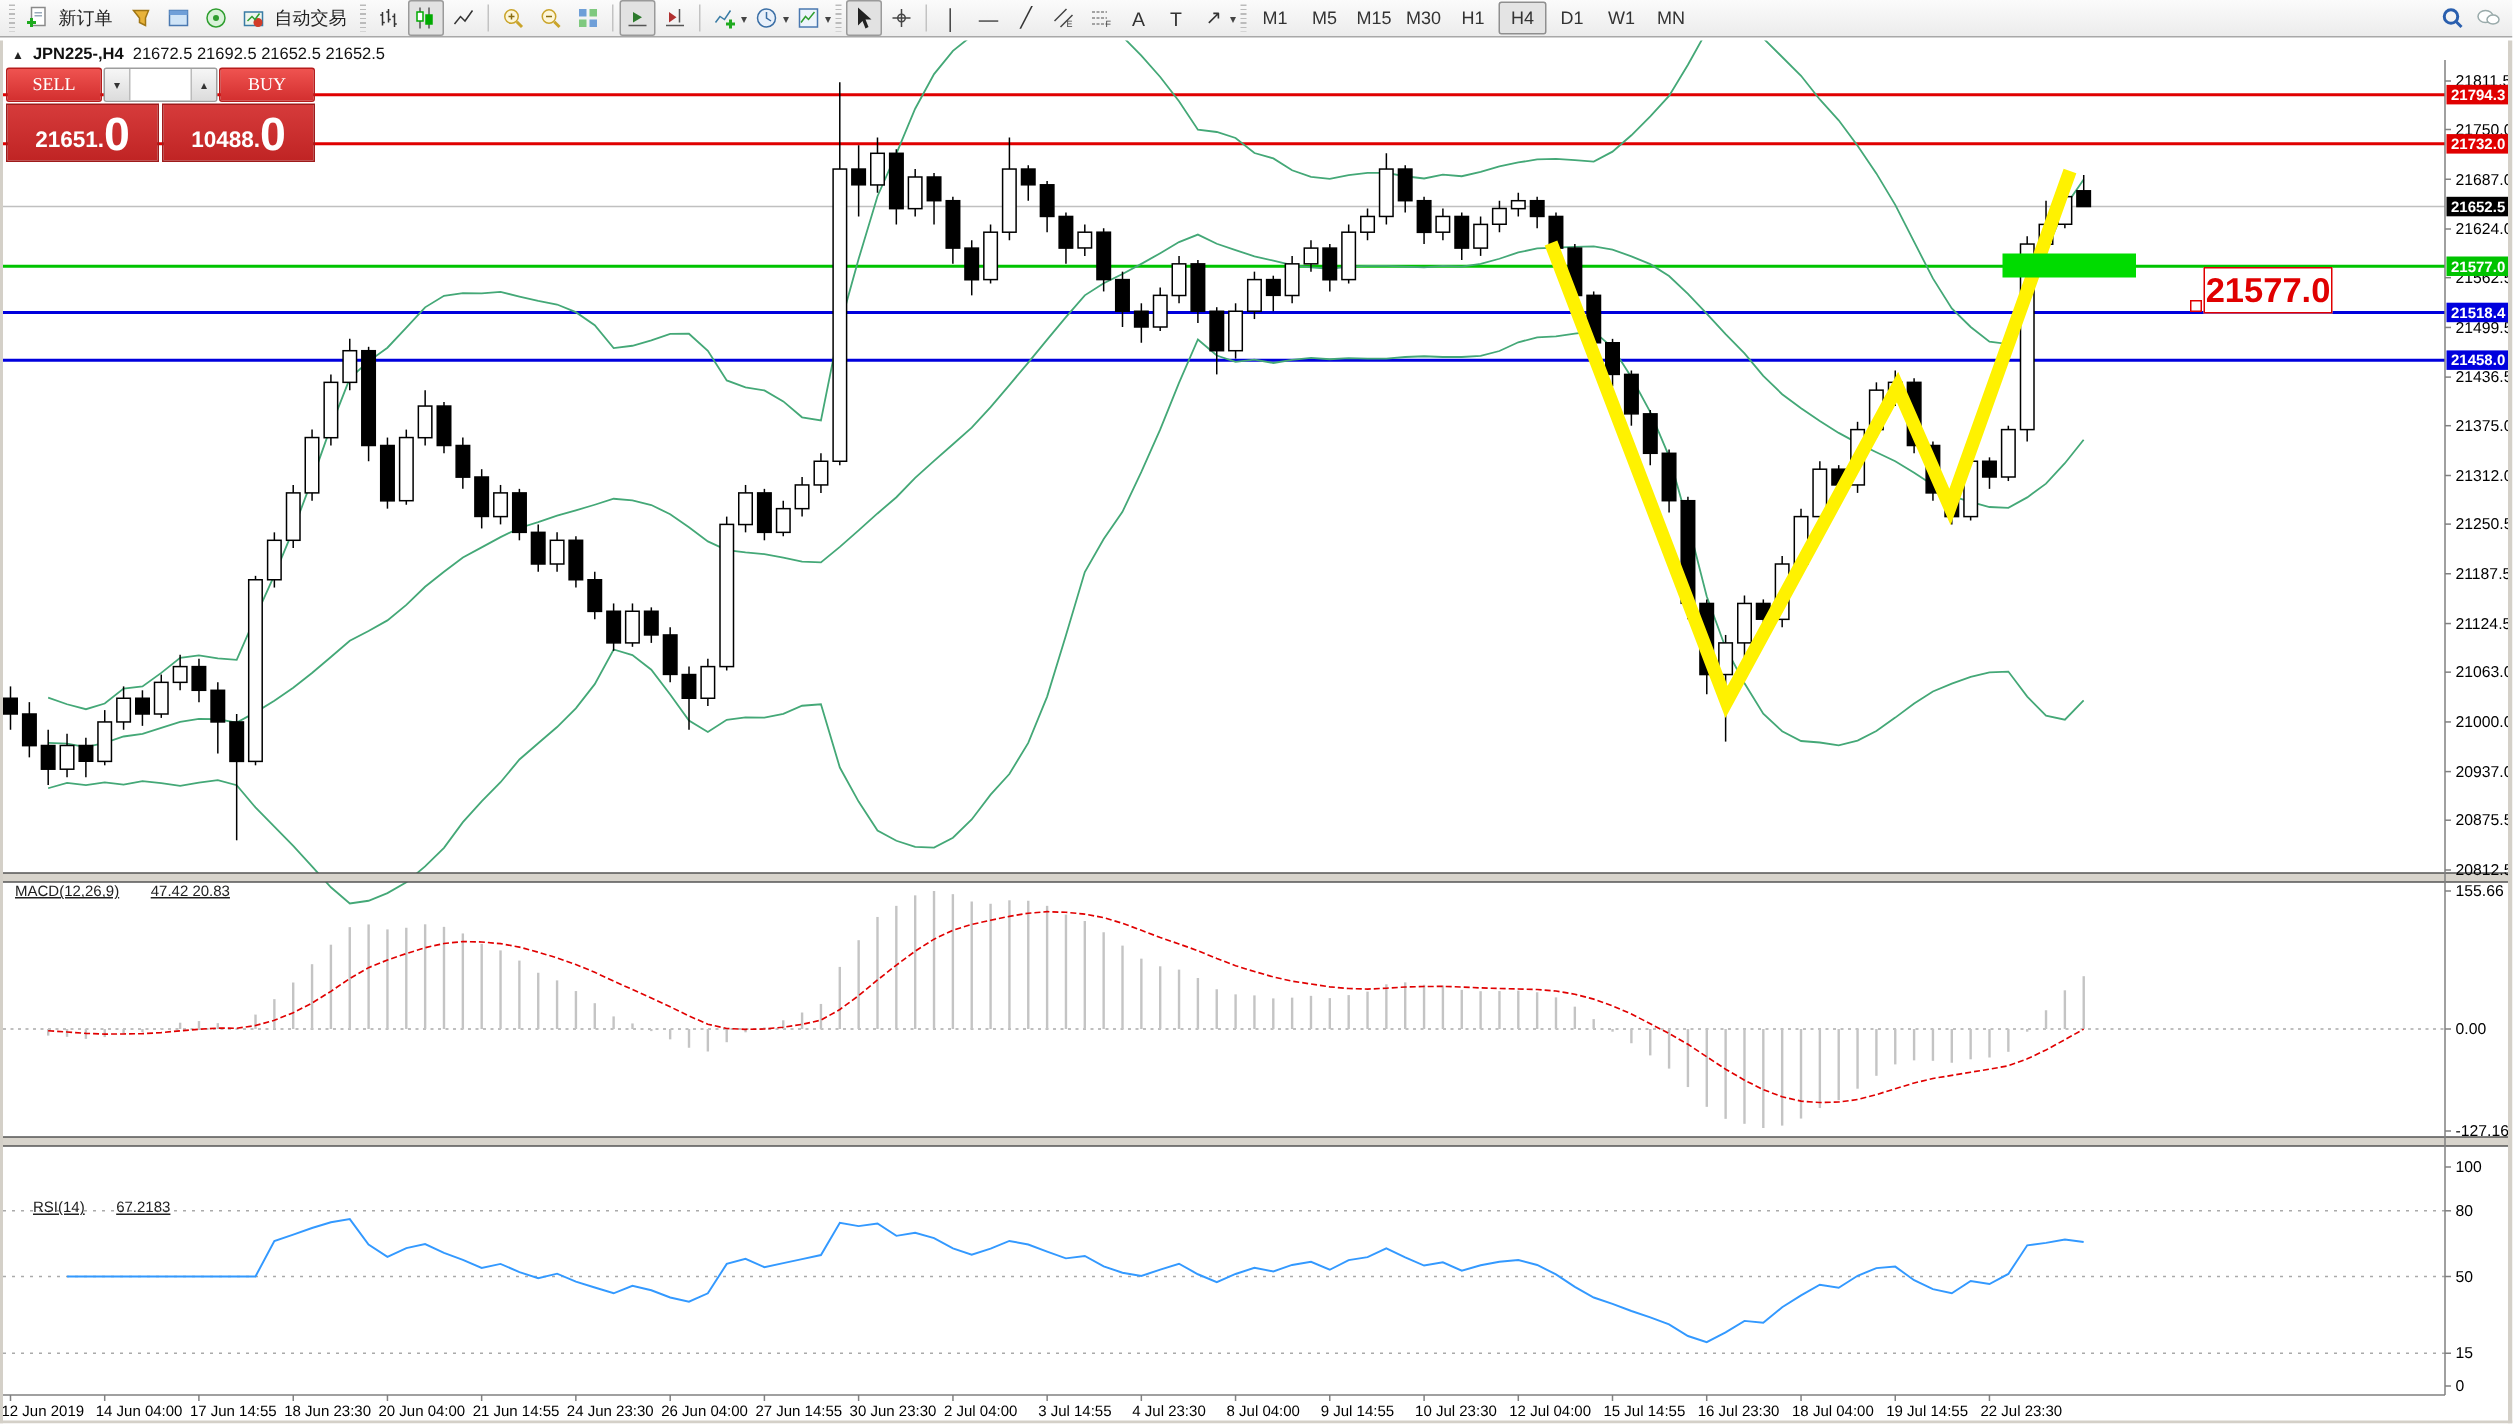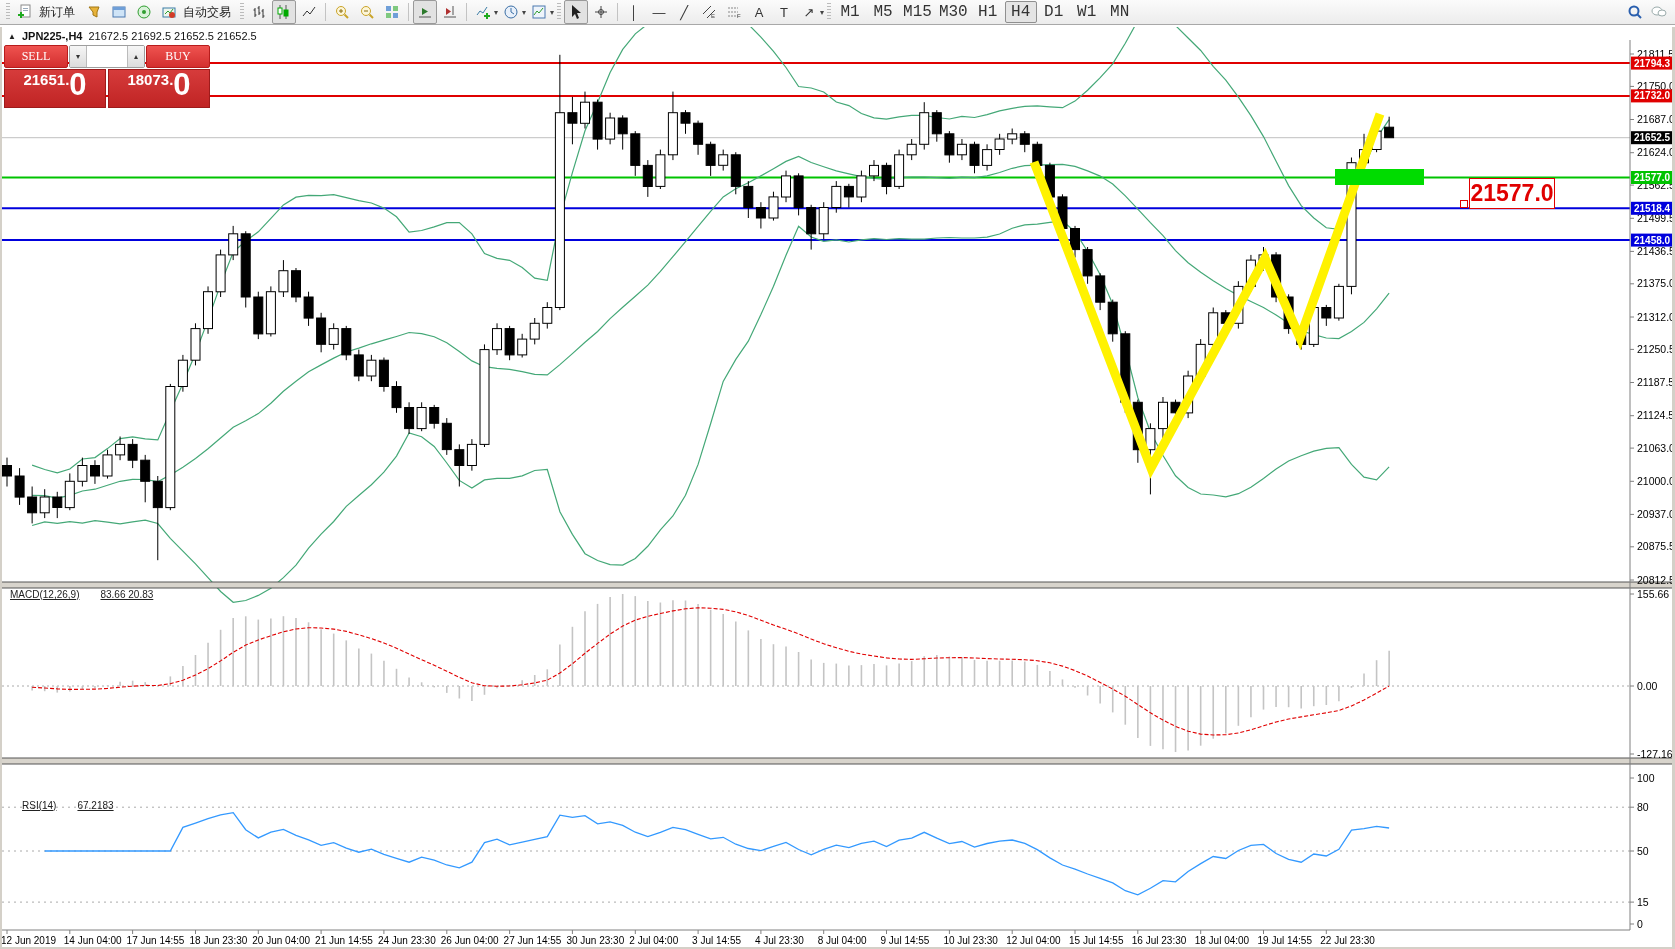--- a/index.html
+++ b/index.html
@@ -11,21 +11,21 @@
     display:flex;align-items:center;padding:12px 4px;box-sizing:border-box;gap:1px;}
   .tbi{width:22px;height:22px;display:flex;align-items:center;justify-content:center;
        border:1px solid transparent;border-radius:2px;flex:0 0 auto;}
   .tbi.active{border:1px solid #9a9a9a;background:#e2e2e2;}
   .tbi svg{display:block;}
   .tblabel{font-size:12px;color:#222;margin:0 6px 0 1px;white-space:nowrap;}
   .tbsep{width:1px;height:18px;background:#c3c3c3;margin:0 3px;flex:0 0 auto;}
   .tbgrip{width:4px;height:18px;margin:0 2px;flex:0 0 auto;
      background:repeating-linear-gradient(#bbb 0 1px,transparent 1px 3px);}
   .tbtn{min-width:26px;height:20px;display:flex;align-items:center;justify-content:center;
-       font-size:16px;color:#333;border:1px solid transparent;border-radius:2px;padding:0 2px;font-family:Liberation Mono, monospace;}
+       font-size:12px;color:#333;border:1px solid transparent;border-radius:2px;padding:0 2px;}
   .tbtn.active{border:1px solid #8f8f8f;background:#e4e4e4;}
   .caret{font-size:8px;color:#444;margin-left:-2px;}
   .glyph{font-size:13px;color:#333;}
   #tb-right{margin-left:auto;display:flex;align-items:center;}
   
   #chartwrap{position:absolute;left:0;top:27px;width:1675px;height:922px;background:#fff;
     border-left:2px solid #d4d0c8;border-right:3px solid #d4d0c8;border-bottom:2px solid #d4d0c8;box-sizing:border-box;}
   #cv{position:absolute;left:0;top:0;}
   #title{position:absolute;left:6px;top:3px;font-size:11px;color:#111;display:flex;gap:6px;align-items:center;z-index:5;}
   #title .sym{font-weight:bold;}
@@ -37,21 +37,21 @@
      color:#fff;font-size:12px;display:flex;align-items:center;justify-content:center;font-family:Liberation Serif, serif;}
   .steppergroup{flex:1;display:flex;border:1px solid #9e9e9e;border-radius:2px;background:#fff;overflow:hidden;}
   .stepbtn{width:16px;background:linear-gradient(#f6f6f6,#dcdcdc);border-right:1px solid #bbb;border-left:1px solid #bbb;
      font-size:8px;color:#333;display:flex;align-items:center;justify-content:center;}
   .stepbtn:first-child{border-left:none;}
   .stepbtn:last-child{border-right:none;}
   .volinput{flex:1;border:none;outline:none;font-size:12px;text-align:right;padding:0 4px;min-width:0;
      font-family:"Liberation Sans",sans-serif;margin-top:48px;}
   .ocrow2{display:flex;gap:2px;margin-top:1px;height:39px;}
   .pricebox{flex:1;background:linear-gradient(#d63b3b,#c02424);border:1px solid #9e1b1b;color:#fff;
-     display:flex;justify-content:center;padding-bottom:3px;}
+     display:flex;align-items:flex-end;justify-content:center;padding-bottom:3px;}
   .pr-small{font-size:15px;font-weight:bold;line-height:20px;}
   .pr-dot{font-size:15px;font-weight:bold;line-height:20px;}
   .pr-big{font-size:31px;font-weight:bold;line-height:29px;}
   
   .indheader{position:absolute;font-size:10px;color:#222;z-index:4;display:flex;gap:21px;text-decoration:underline;}
   
   #pivot{position:absolute;left:1392px;top:242px;z-index:4;font-size:30px;font-weight:bold;color:#00dc00;
      text-shadow:2px 2px 0 #5a6772;letter-spacing:2px;white-space:nowrap;}
   #callout{position:absolute;left:1467px;top:151px;width:84px;height:29px;z-index:4;background:#fff;
      border:1px solid #e00000;color:#e00000;font-size:23px;font-weight:bold;display:flex;
@@ -726,30 +726,30 @@
       </div>
       <div class="ocbtn">BUY</div>
     </div>
     <div class="ocrow2">
       <div class="pricebox">
         <span class="pr-small">21651</span>
           <span class="pr-dot">.</span>
           <span class="pr-big">0</span>
       </div>
       <div class="pricebox">
-        <span class="pr-small">18073</span>
+        <span class="pr-small">10488</span>
           <span class="pr-dot">.</span>
           <span class="pr-big">0</span>
       </div>
     </div>
   </div>
 
   <div class="indheader" style="left:8px;top:562px;">
     <span>MACD(12,26,9)</span>
-    <span>83.66 20.83</span>
+    <span>47.42 20.83</span>
   </div>
   <div class="indheader" style="left:8px;top:773px;margin-left:12px;">
     <span>RSI(14)</span>
     <span>67.2183</span>
   </div>
 
   <div id="callout">21577.0</div>
   <div id="callout-square"></div>
 </div>
 

